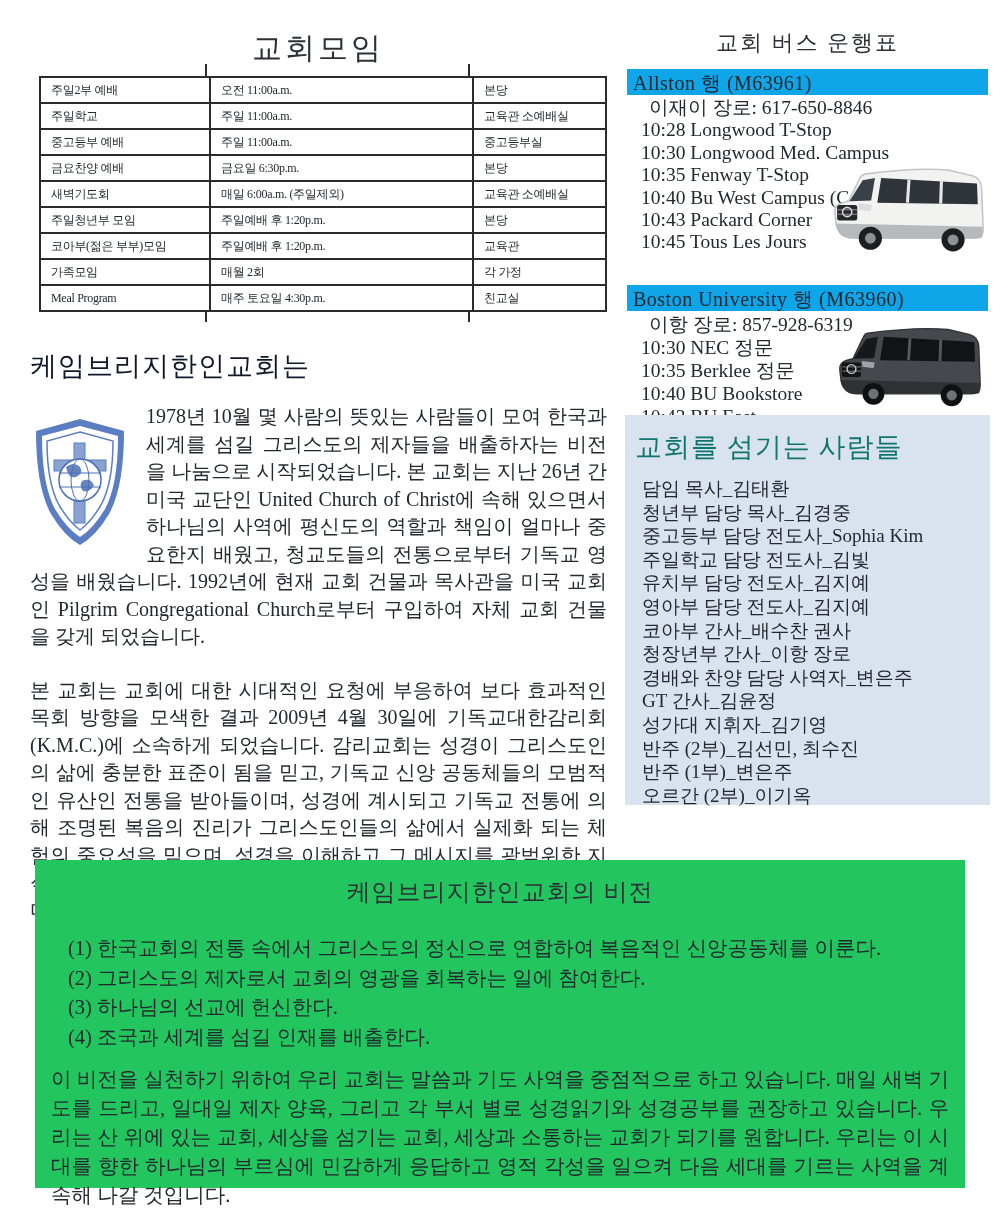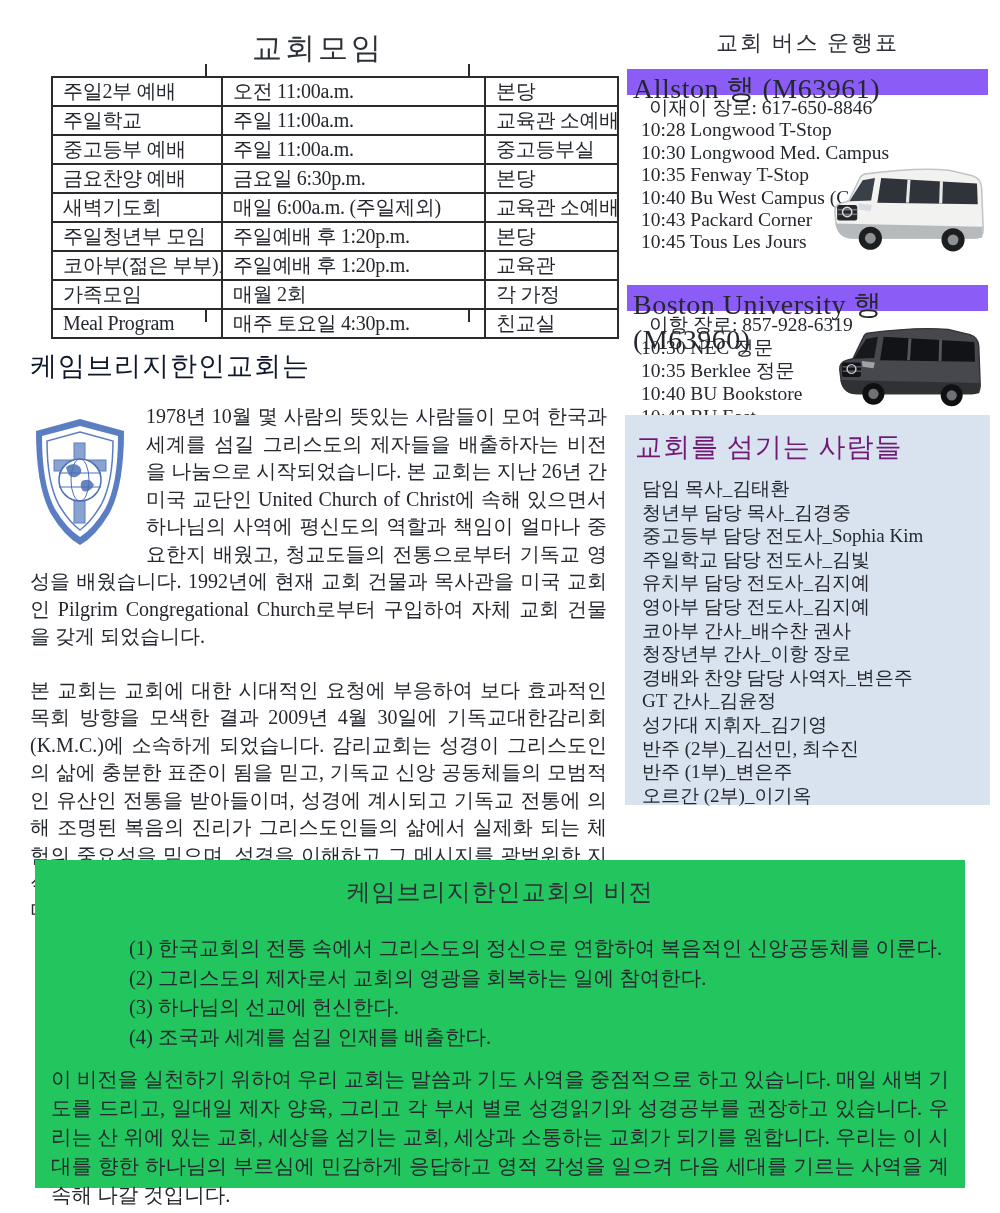--- a/index.html
+++ b/index.html
@@ -5,49 +5,49 @@
   html,body{margin:0;padding:0;}
   body{
     width:1000px;height:1213px;background:#ffffff;position:relative;
     font-family:"Liberation Serif","DejaVu Serif",serif;color:#24282e;
     overflow:hidden;
   }
   .abs{position:absolute;}
 
   
   #meetings-title{left:35px;top:28px;width:566px;text-align:center;font-size:30px;letter-spacing:3px;color:#2c3036;}
-  #meetings-table{left:51px;top:76px;width:566px;border-collapse:collapse;table-layout:fixed;font-size:20px;}
+  #meetings-table{left:39px;top:76px;width:566px;border-collapse:collapse;table-layout:fixed;font-size:12px;}
   #meetings-table td{border:2px solid #2b2b2b;height:24px;padding:0 2px 0 10px;white-space:nowrap;overflow:hidden;letter-spacing:-0.3px;}
   .tick{width:2px;background:#2b2b2b;position:absolute;}
 
   
   #bus-title{left:625px;top:28px;width:365px;text-align:center;font-size:22px;letter-spacing:2px;color:#2c3036;}
   .route{left:627px;width:361px;position:absolute;}
-  .route-header{background:#8b5cf6;height:25px;font-size:28px;padding:1px 0 0 6px;letter-spacing:0.5px;}
+  .route-header{background:#0ea5e9;height:25px;font-size:20px;padding:1px 0 0 6px;letter-spacing:0.5px;}
   .route-lines{padding:2px 0 0 14px;font-size:19.5px;}
   #route-1 .route-lines div{line-height:22.4px;}
   #route-2 .route-lines div{line-height:23px;}
   .route-contact{padding-left:8px;}
   .van{position:absolute;}
 
   
   #about-title{left:30px;top:348px;font-size:27px;color:#0f172a;letter-spacing:1px;}
   #about-body{left:30px;top:403px;width:577px;font-size:20px;line-height:27.5px;text-align:justify;}
   #church-logo{float:left;width:100px;height:138px;margin:10px 16px 4px 0;}
   #about-p2{margin-top:26px;}
 
   
   #serving-panel{left:625px;top:415px;width:365px;height:390px;background:#d9e2ef;}
-  #serving-title{font-size:27px;color:#701a75;padding:14px 0 0 10px;letter-spacing:1px;}
+  #serving-title{font-size:27px;color:#0f766e;padding:14px 0 0 10px;letter-spacing:1px;}
   #serving-list{margin:12px 0 0 17px;font-size:19px;line-height:23.6px;}
 
   
   #vision-box{left:35px;top:860px;width:930px;height:328px;background:#22c55e;}
   #vision-title{text-align:center;font-size:24px;padding-top:16px;letter-spacing:1px;color:#2c3036;}
-  #vision-list{margin:26px 0 0 94px;font-size:20.5px;line-height:29.5px;}
+  #vision-list{margin:26px 0 0 33px;font-size:20.5px;line-height:29.5px;}
   #vision-paragraph{margin:13px 16px 0 16px;font-size:20.5px;line-height:29px;text-align:justify;}
 </style>
 </head>
 <body>
 
 <div class="abs" id="meetings-title">교회모임</div>
 
 <table class="abs" id="meetings-table">
   <colgroup>
       <col style="width:170px">

